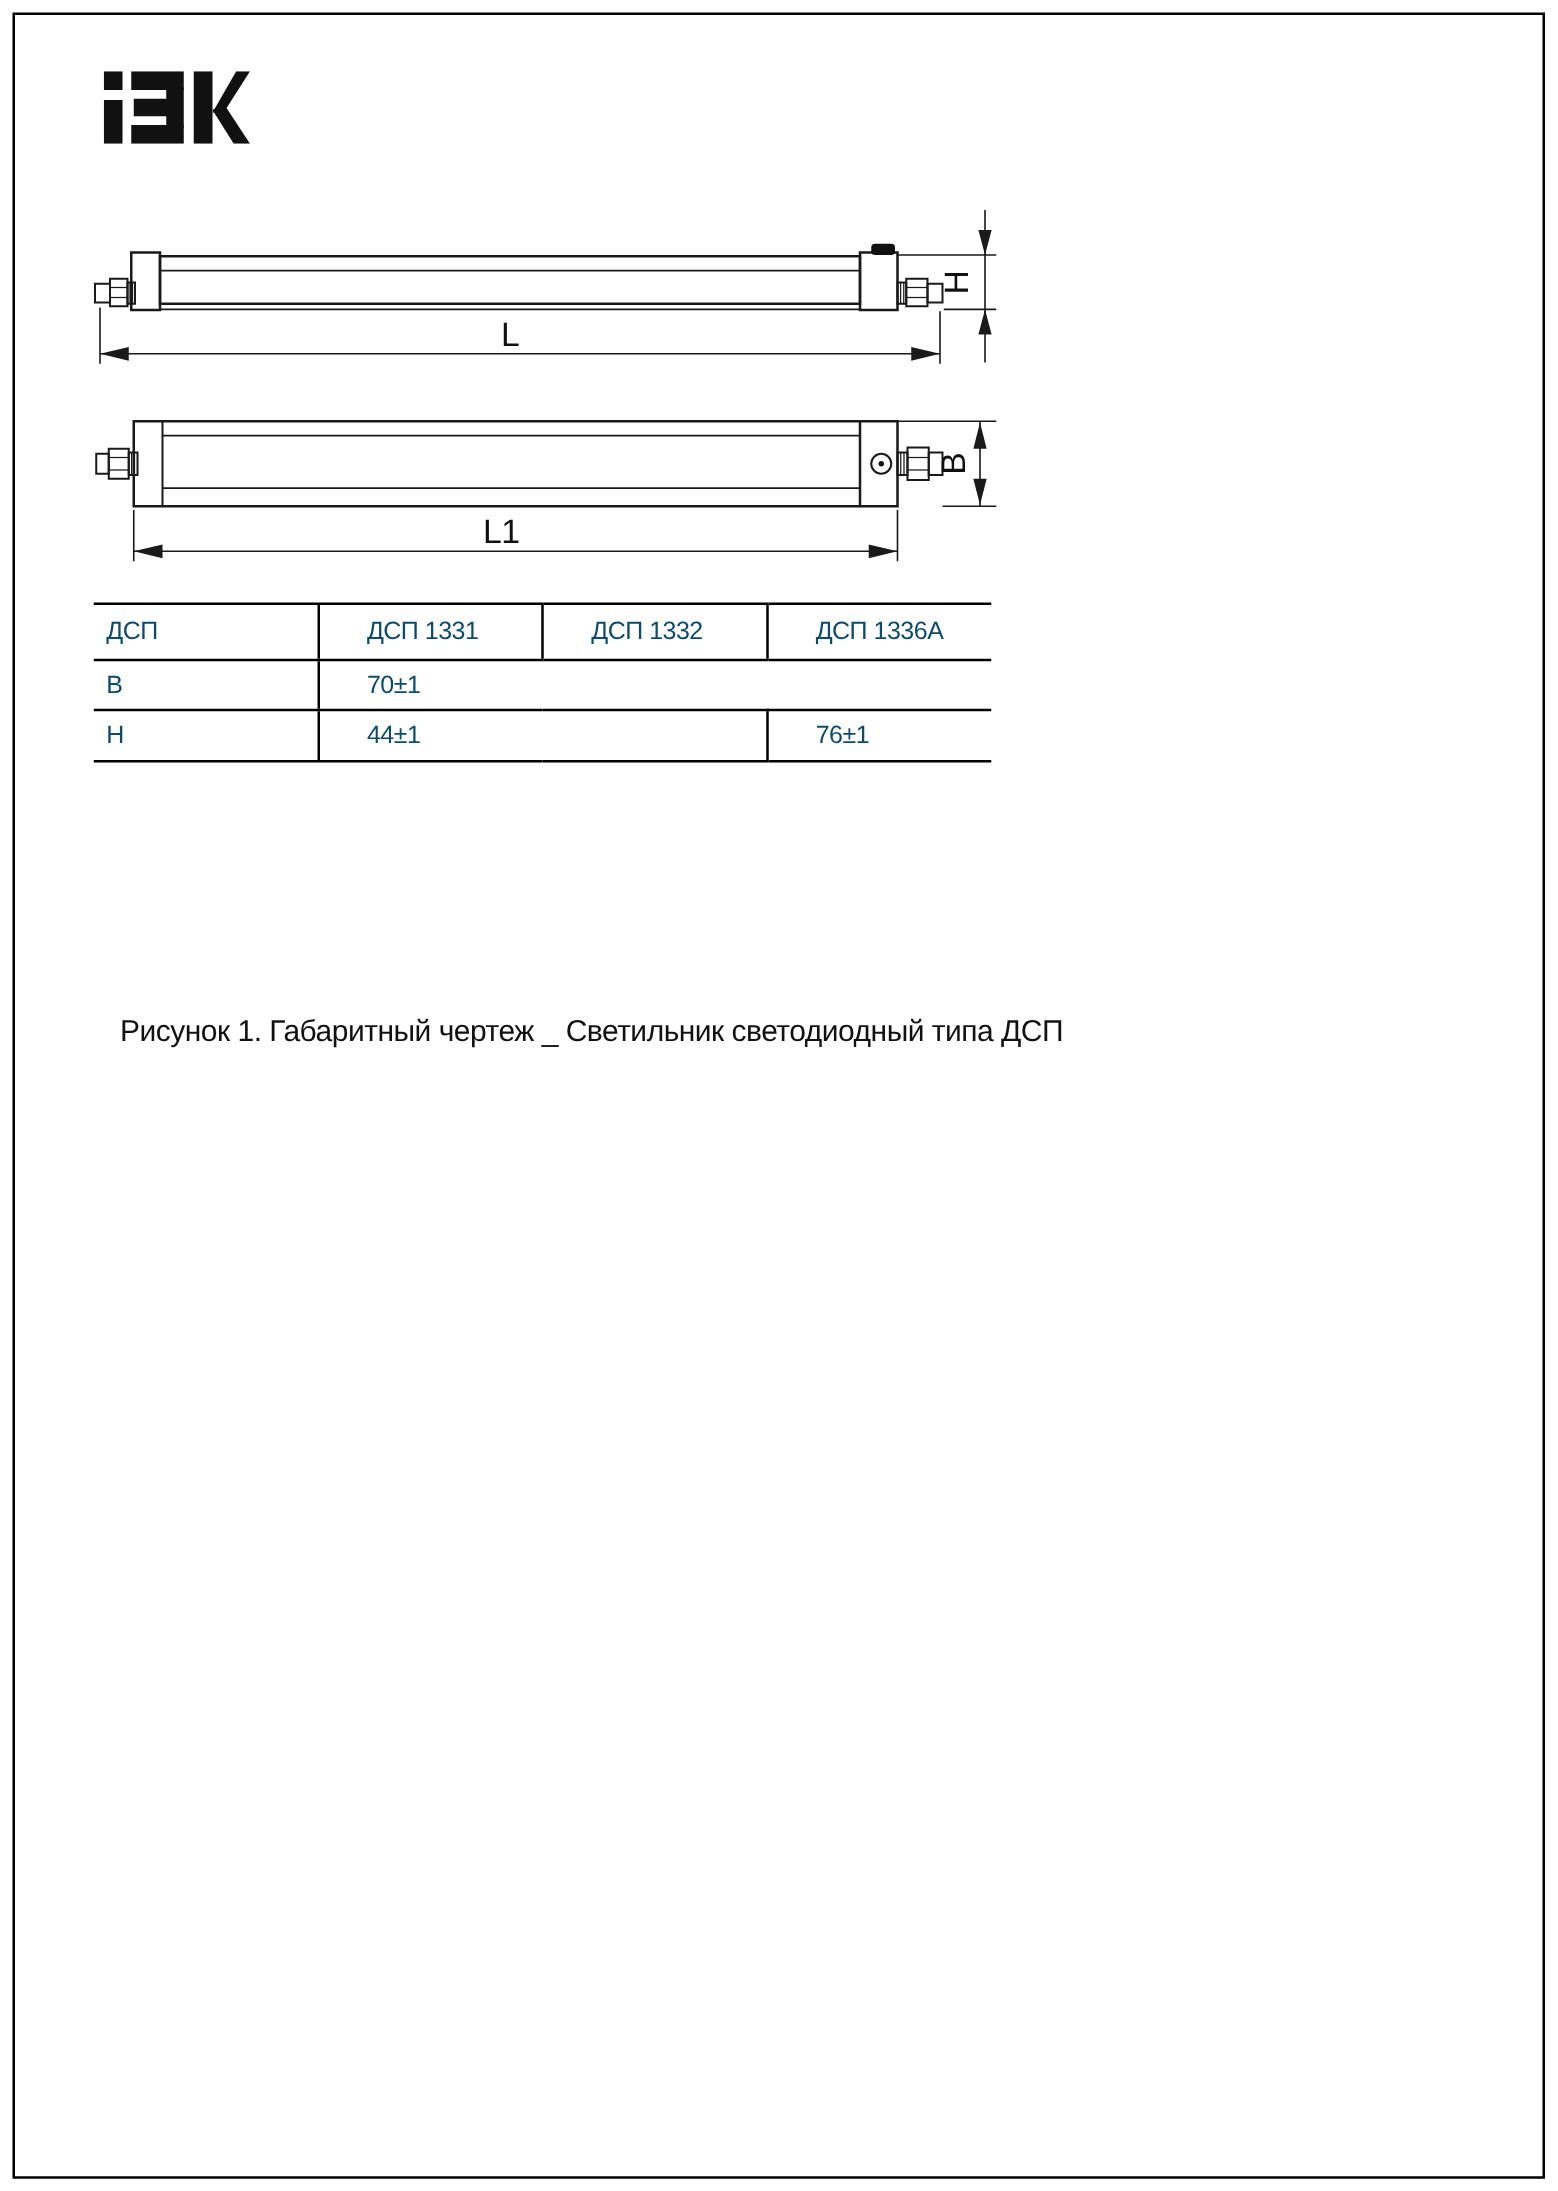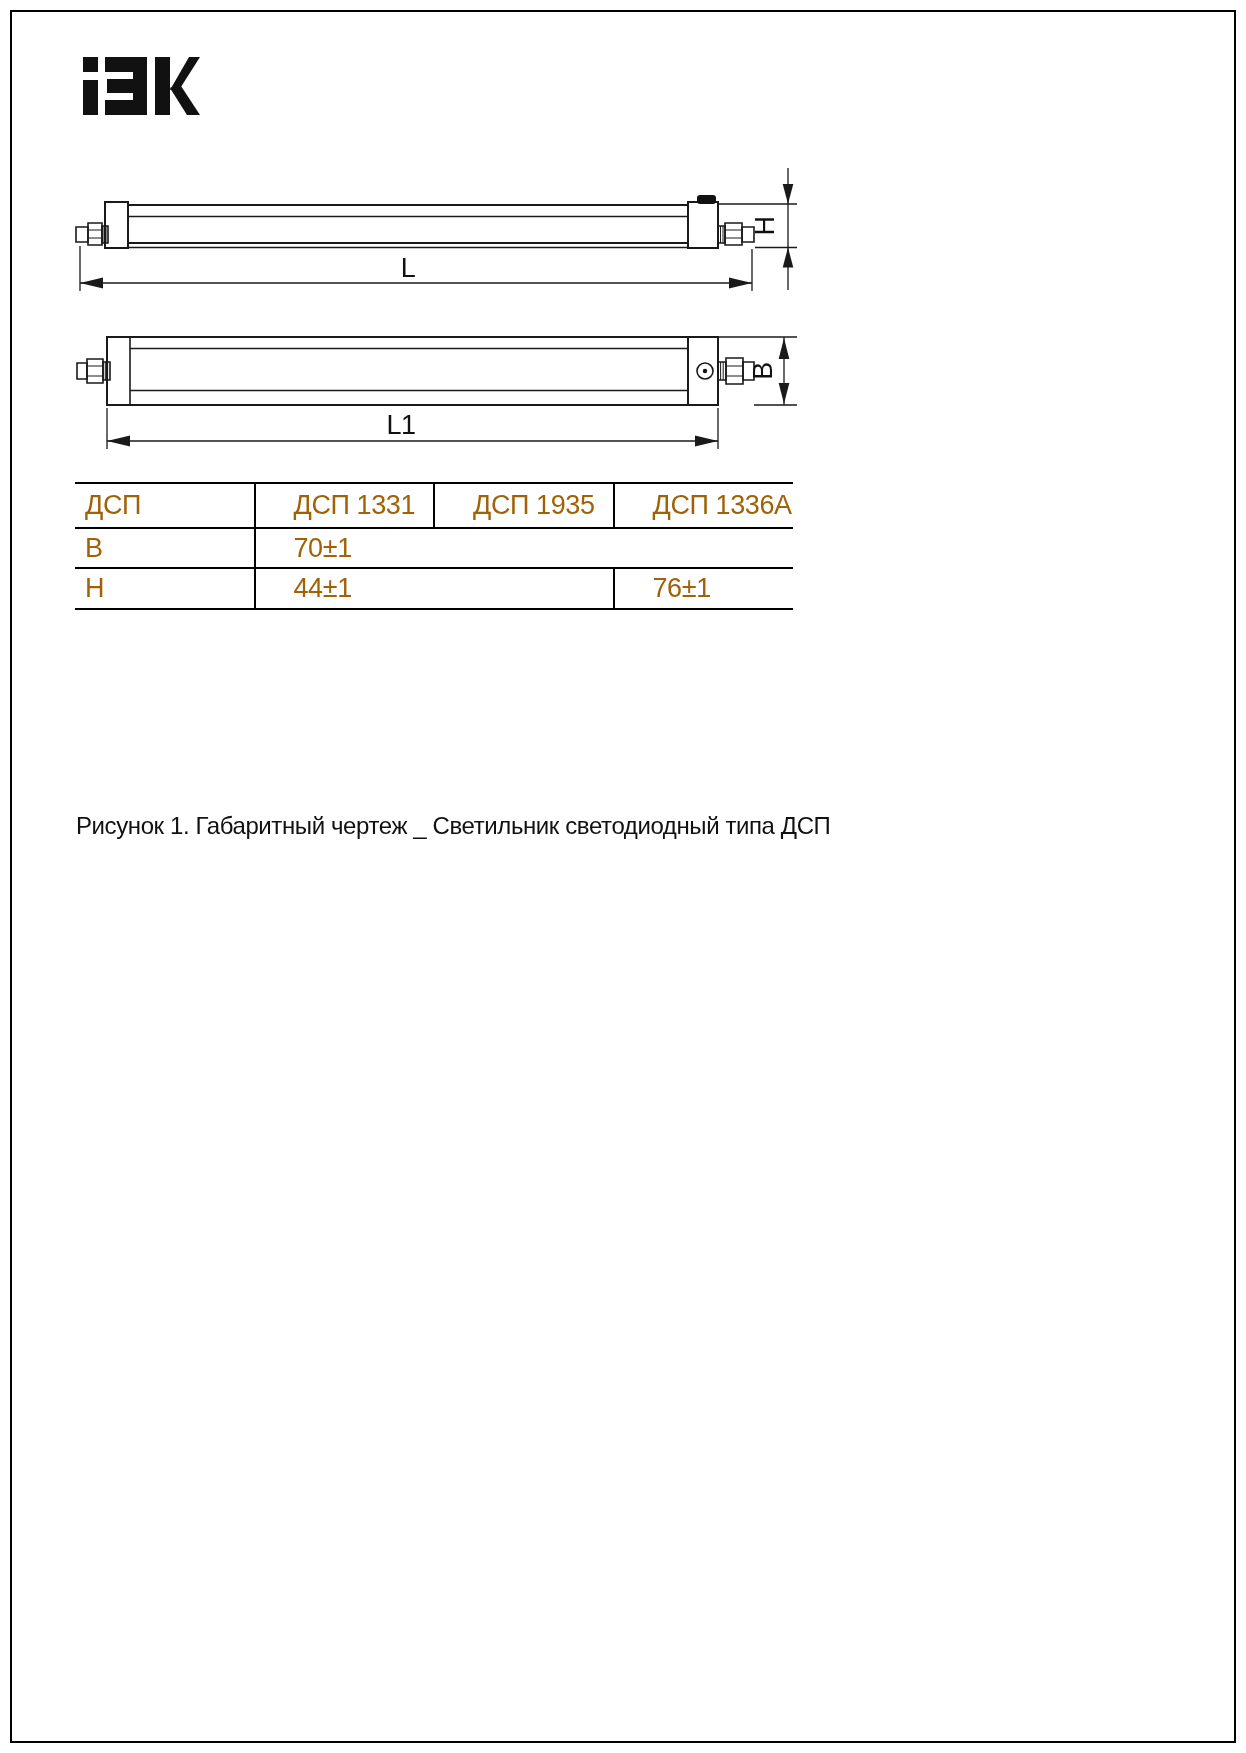--- a/index.html
+++ b/index.html
@@ -18,33 +18,33 @@
     font-family:"Liberation Sans",sans-serif;font-size:27px;fill:#111;
     letter-spacing:-0.5px;
   }
   .dim-table{
     position:absolute;left:75px;top:482px;width:718px;
   }
   .dim-table table{
     border-collapse:collapse;table-layout:fixed;width:100%;
   }
   .dim-table td{
-    font-size:27px;letter-spacing:-0.4px;color:#a16207;
+    font-size:20px;letter-spacing:-0.4px;color:#0c4a6e;
     padding:0 0 0 10px;vertical-align:middle;
     border:0 solid #000;border-top-width:2px;border-bottom-width:2px;
     overflow:hidden;white-space:nowrap;margin-top:27px;
   }
   .dim-table td + td{border-left-width:2px;padding-left:38px;}
   tr.row-head td{height:43px;}
   tr.row-l td{height:39px;}
   tr.row-l1 td{height:40px;}
   tr.row-b td{height:38px;}
   tr.row-h td{height:39px;}
   .caption{
-    position:absolute;left:76px;top:812px;
+    position:absolute;left:96px;top:812px;
     font-size:24px;letter-spacing:-0.4px;color:#111;white-space:nowrap;
   }
 </style>
 </head>
 <body>
 
 <div class="page-border"></div>
 
 <svg class="logo" viewBox="0 0 117 58" aria-label="IEK">
   <g fill="#111">
@@ -174,21 +174,21 @@
     <colgroup>
         <col style="width:25%">
         <col style="width:25%">
         <col style="width:25%">
         <col style="width:25%">
       </colgroup>
     <tbody>
         <tr class="row-head">
       <td>ДСП</td>
       <td>ДСП 1331</td>
-      <td>ДСП 1935</td>
+      <td>ДСП 1332</td>
       <td>ДСП 1336А</td>
     </tr>
     <tr class="row-b">
       <td>B</td>
       <td colspan="3">70±1</td>
     </tr>
     <tr class="row-h">
       <td>H</td>
       <td colspan="2">44±1</td>
       <td>76±1</td>

